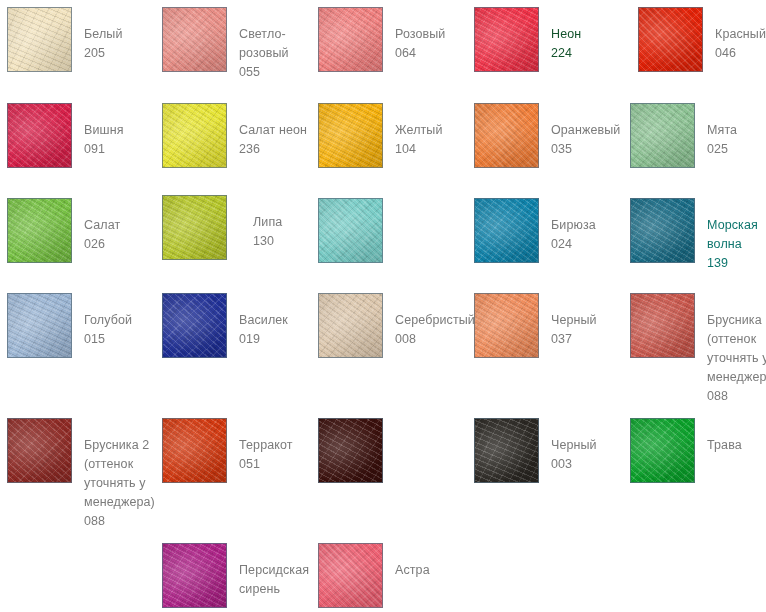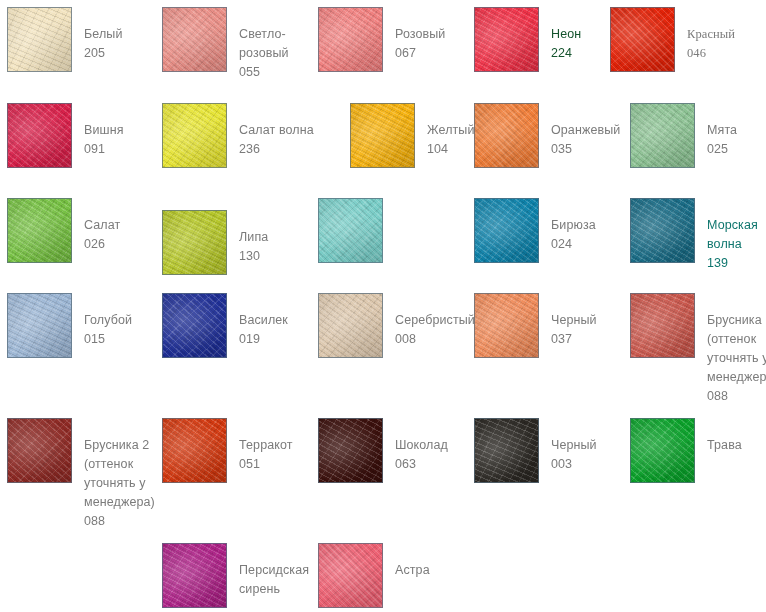--- a/index.html
+++ b/index.html
@@ -122,35 +122,35 @@
       </div>
     </div>
     <div class="swatch-cell" style="left: 318px; top: 7px;">
       <div class="swatch-chip" style="width: 65px; height: 65px; flex-basis: 65px; background: rgb(240, 128, 127);">
         <div class="tex-a" style="transform: rotate(0deg);"></div>
         <div class="tex-b" style="transform: rotate(0deg);"></div>
         <div class="tex-c" style="transform: rotate(0deg);"></div>
       </div>
       <div class="swatch-label" style="color: rgb(123, 123, 123);">
         <span class="name">Розовый</span>
-        <span class="code">067</span>
+        <span class="code">064</span>
       </div>
     </div>
     <div class="swatch-cell" style="left: 474px; top: 7px;">
       <div class="swatch-chip" style="width: 65px; height: 65px; flex-basis: 65px; background: rgb(239, 50, 72);">
         <div class="tex-a" style="transform: rotate(-6deg);"></div>
         <div class="tex-b" style="transform: rotate(-6deg);"></div>
         <div class="tex-c" style="transform: rotate(-6deg);"></div>
       </div>
       <div class="swatch-label" style="color: #14532d;">
         <span class="name">Неон</span>
         <span class="code">224</span>
       </div>
     </div>
-    <div class="swatch-cell" style="left: 610px; top: 7px; font-family: Liberation Serif, serif;">
+    <div class="swatch-cell" style="left: 638px; top: 7px;">
       <div class="swatch-chip" style="width: 65px; height: 65px; flex-basis: 65px; background: rgb(227, 34, 8);">
         <div class="tex-a" style="transform: rotate(11deg);"></div>
         <div class="tex-b" style="transform: rotate(11deg);"></div>
         <div class="tex-c" style="transform: rotate(11deg);"></div>
       </div>
       <div class="swatch-label" style="color: rgb(123, 123, 123);">
         <span class="name">Красный</span>
         <span class="code">046</span>
       </div>
     </div>
@@ -165,25 +165,25 @@
         <span class="code">091</span>
       </div>
     </div>
     <div class="swatch-cell" style="left: 162px; top: 103px;">
       <div class="swatch-chip" style="width: 65px; height: 65px; flex-basis: 65px; background: rgb(230, 228, 51);">
         <div class="tex-a" style="transform: rotate(-1deg);"></div>
         <div class="tex-b" style="transform: rotate(-1deg);"></div>
         <div class="tex-c" style="transform: rotate(-1deg);"></div>
       </div>
       <div class="swatch-label" style="color: rgb(123, 123, 123);">
-        <span class="name">Салат волна</span>
+        <span class="name">Салат неон</span>
         <span class="code">236</span>
       </div>
     </div>
-    <div class="swatch-cell" style="left: 318px; top: 103px; margin-left: 32px;">
+    <div class="swatch-cell" style="left: 318px; top: 103px;">
       <div class="swatch-chip" style="width: 65px; height: 65px; flex-basis: 65px; background: rgb(245, 177, 13);">
         <div class="tex-a" style="transform: rotate(-7deg);"></div>
         <div class="tex-b" style="transform: rotate(-7deg);"></div>
         <div class="tex-c" style="transform: rotate(-7deg);"></div>
       </div>
       <div class="swatch-label" style="color: rgb(123, 123, 123);">
         <span class="name">Желтый</span>
         <span class="code">104</span>
       </div>
     </div>
@@ -213,21 +213,21 @@
       <div class="swatch-chip" style="width: 65px; height: 65px; flex-basis: 65px; background: rgb(118, 192, 67);">
         <div class="tex-a" style="transform: rotate(-2deg);"></div>
         <div class="tex-b" style="transform: rotate(-2deg);"></div>
         <div class="tex-c" style="transform: rotate(-2deg);"></div>
       </div>
       <div class="swatch-label" style="color: rgb(123, 123, 123);">
         <span class="name">Салат</span>
         <span class="code">026</span>
       </div>
     </div>
-    <div class="swatch-cell" style="left: 162px; top: 210px;">
+    <div class="swatch-cell" style="left: 162px; top: 195px; gap: 14px;">
       <div class="swatch-chip" style="width: 65px; height: 65px; flex-basis: 65px; background: rgb(181, 198, 42);">
         <div class="tex-a" style="transform: rotate(-8deg);"></div>
         <div class="tex-b" style="transform: rotate(-8deg);"></div>
         <div class="tex-c" style="transform: rotate(-8deg);"></div>
       </div>
       <div class="swatch-label" style="color: rgb(123, 123, 123);">
         <span class="name">Липа</span>
         <span class="code">130</span>
       </div>
     </div>
@@ -343,24 +343,20 @@
         <span class="name">Терракот</span>
         <span class="code">051</span>
       </div>
     </div>
     <div class="swatch-cell" style="left: 318px; top: 418px;">
       <div class="swatch-chip" style="width: 65px; height: 65px; flex-basis: 65px; background: rgb(59, 16, 12);">
         <div class="tex-a" style="transform: rotate(-5deg);"></div>
         <div class="tex-b" style="transform: rotate(-5deg);"></div>
         <div class="tex-c" style="transform: rotate(-5deg);"></div>
       </div>
-      <div class="swatch-label" style="color: rgb(123, 123, 123);">
-        <span class="name">Шоколад</span>
-        <span class="code">063</span>
-      </div>
     </div>
     <div class="swatch-cell" style="left: 474px; top: 418px;">
       <div class="swatch-chip" style="width: 65px; height: 65px; flex-basis: 65px; background: rgb(43, 40, 35);">
         <div class="tex-a" style="transform: rotate(-11deg);"></div>
         <div class="tex-b" style="transform: rotate(-11deg);"></div>
         <div class="tex-c" style="transform: rotate(-11deg);"></div>
       </div>
       <div class="swatch-label" style="color: rgb(123, 123, 123);">
         <span class="name">Черный</span>
         <span class="code">003</span>

